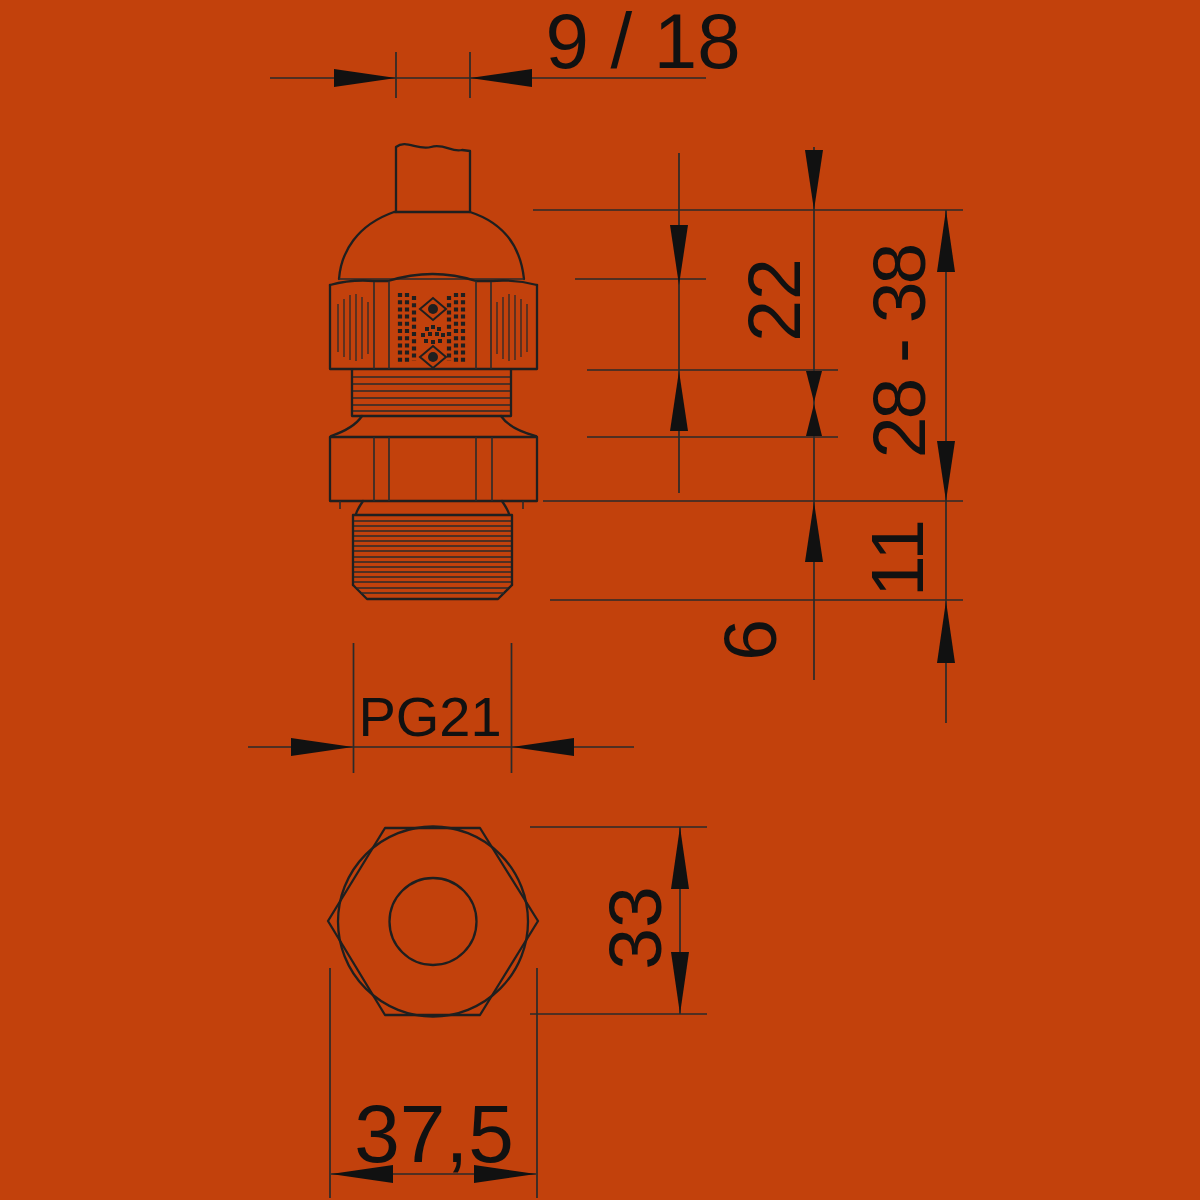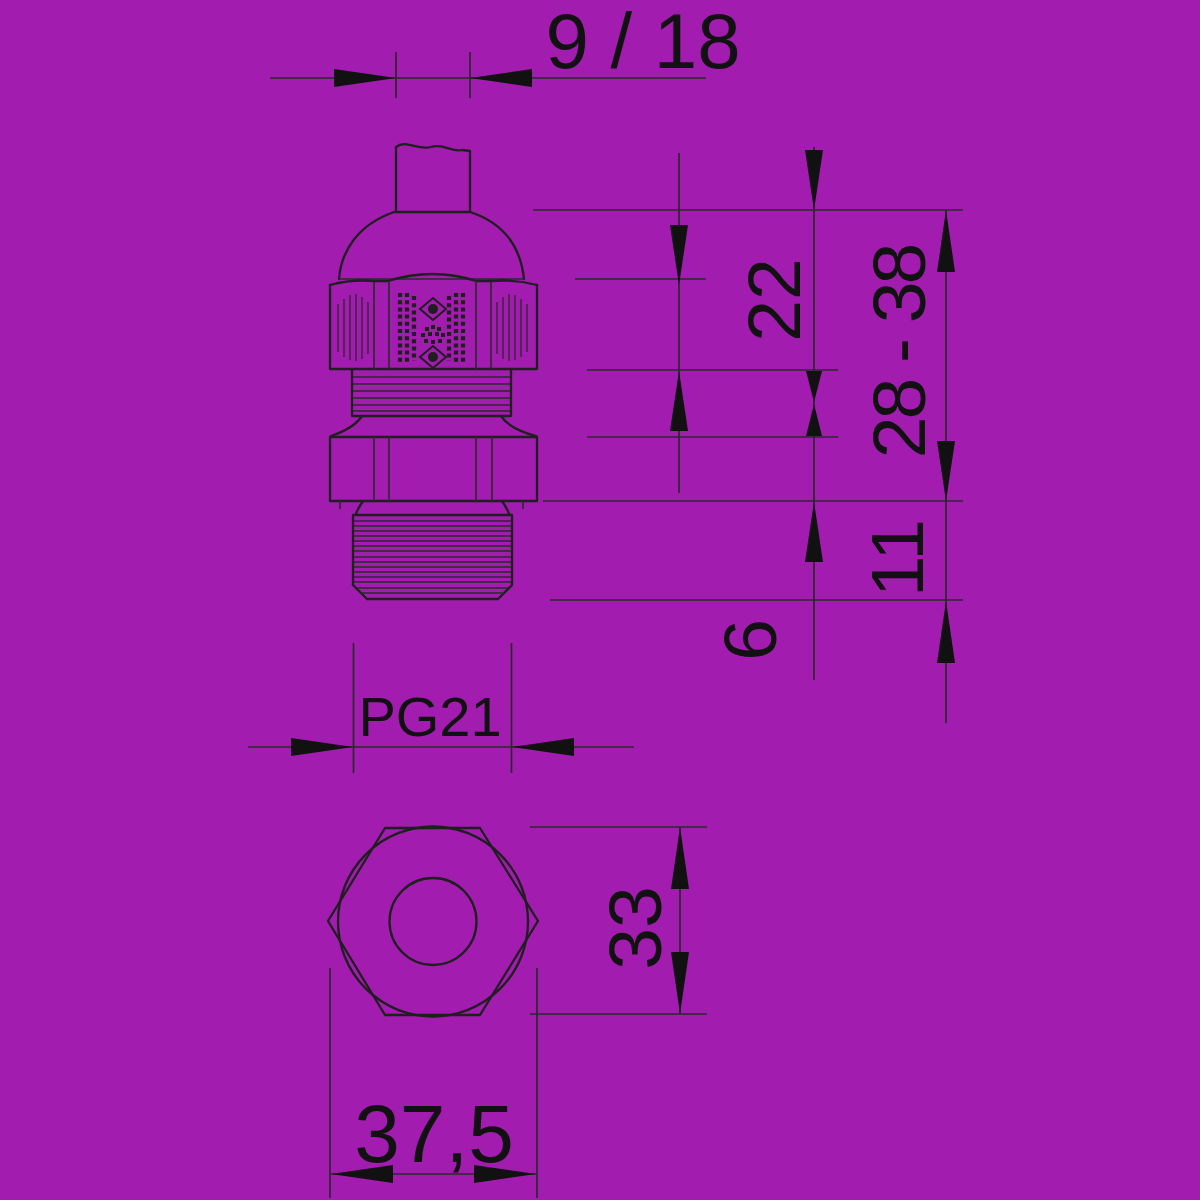--- a/index.html
+++ b/index.html
@@ -1,16 +1,16 @@
 <!DOCTYPE html>
 <html><head>
 <meta charset="utf-8">
 <style>
   html,body{margin:0;padding:0;background:#ffffff;}
-  .stage{width:1200px;height:1200px;background:#a21caf;position:relative;overflow:hidden;}
+  .stage{width:1200px;height:1200px;background:#c2410c;position:relative;overflow:hidden;}
   svg{display:block;}
   .outline{fill:none;stroke:#1f1f1f;stroke-width:2.3;stroke-linecap:round;stroke-linejoin:round;}
   .thin{fill:none;stroke:#2a2a2a;stroke-width:1.6;stroke-linecap:butt;}
   .knurl{fill:none;stroke:#2a2a2a;stroke-width:1.3;}
   .dashbar{fill:none;stroke:#1f1f1f;stroke-width:4.2;stroke-dasharray:4 3.2;}
   .dimline{fill:none;stroke:#2a2a2a;stroke-width:1.7;}
   .arrow{fill:#111111;stroke:none;}
   .dot{fill:#1f1f1f;stroke:none;}
   .glyph{fill:none;stroke:#1f1f1f;stroke-width:2;}
   text{font-family:"Liberation Sans","DejaVu Sans",sans-serif;fill:#111111;}

